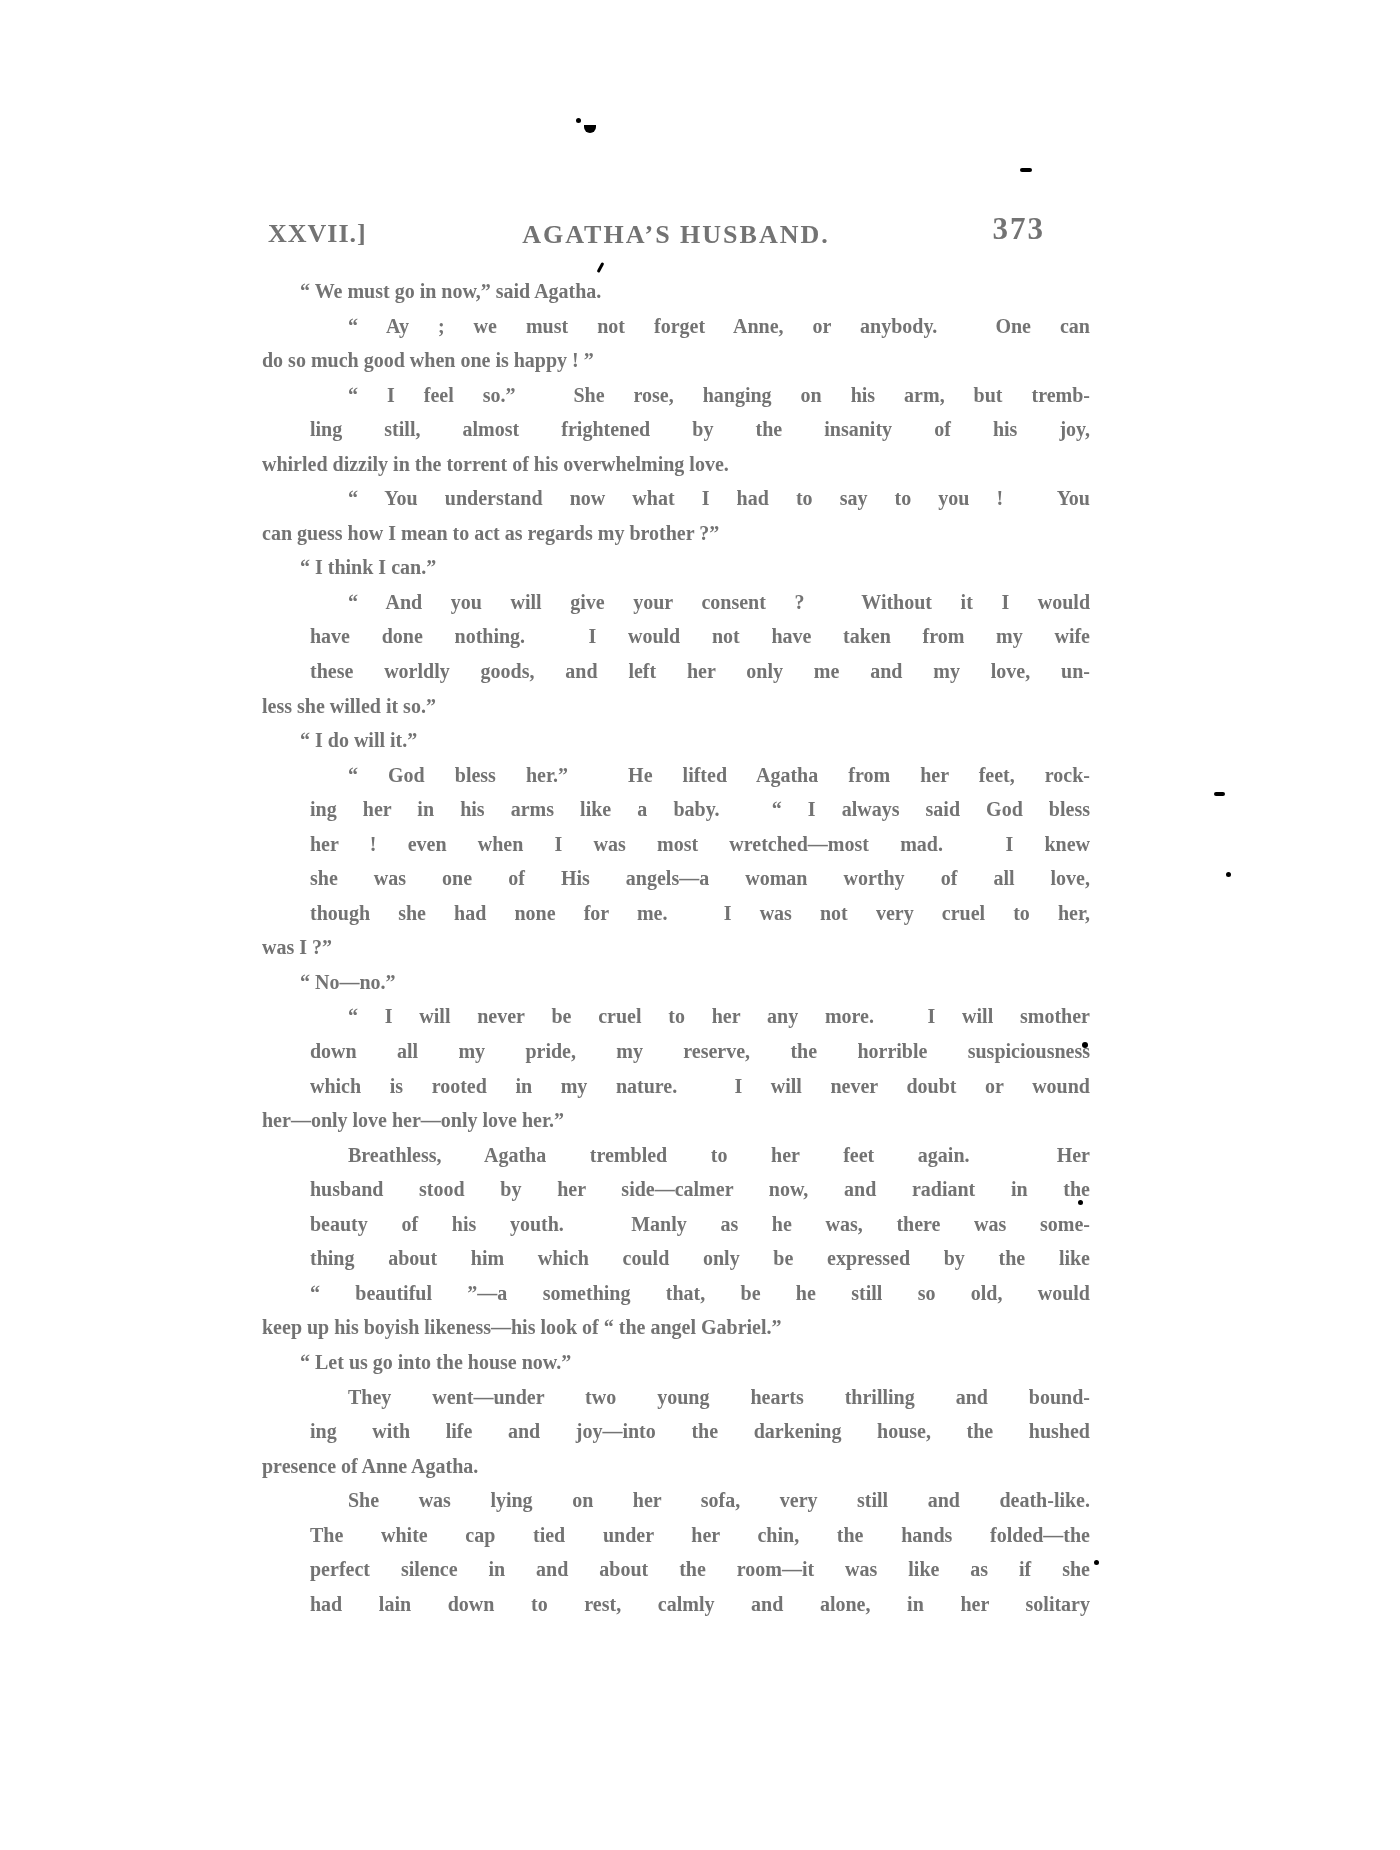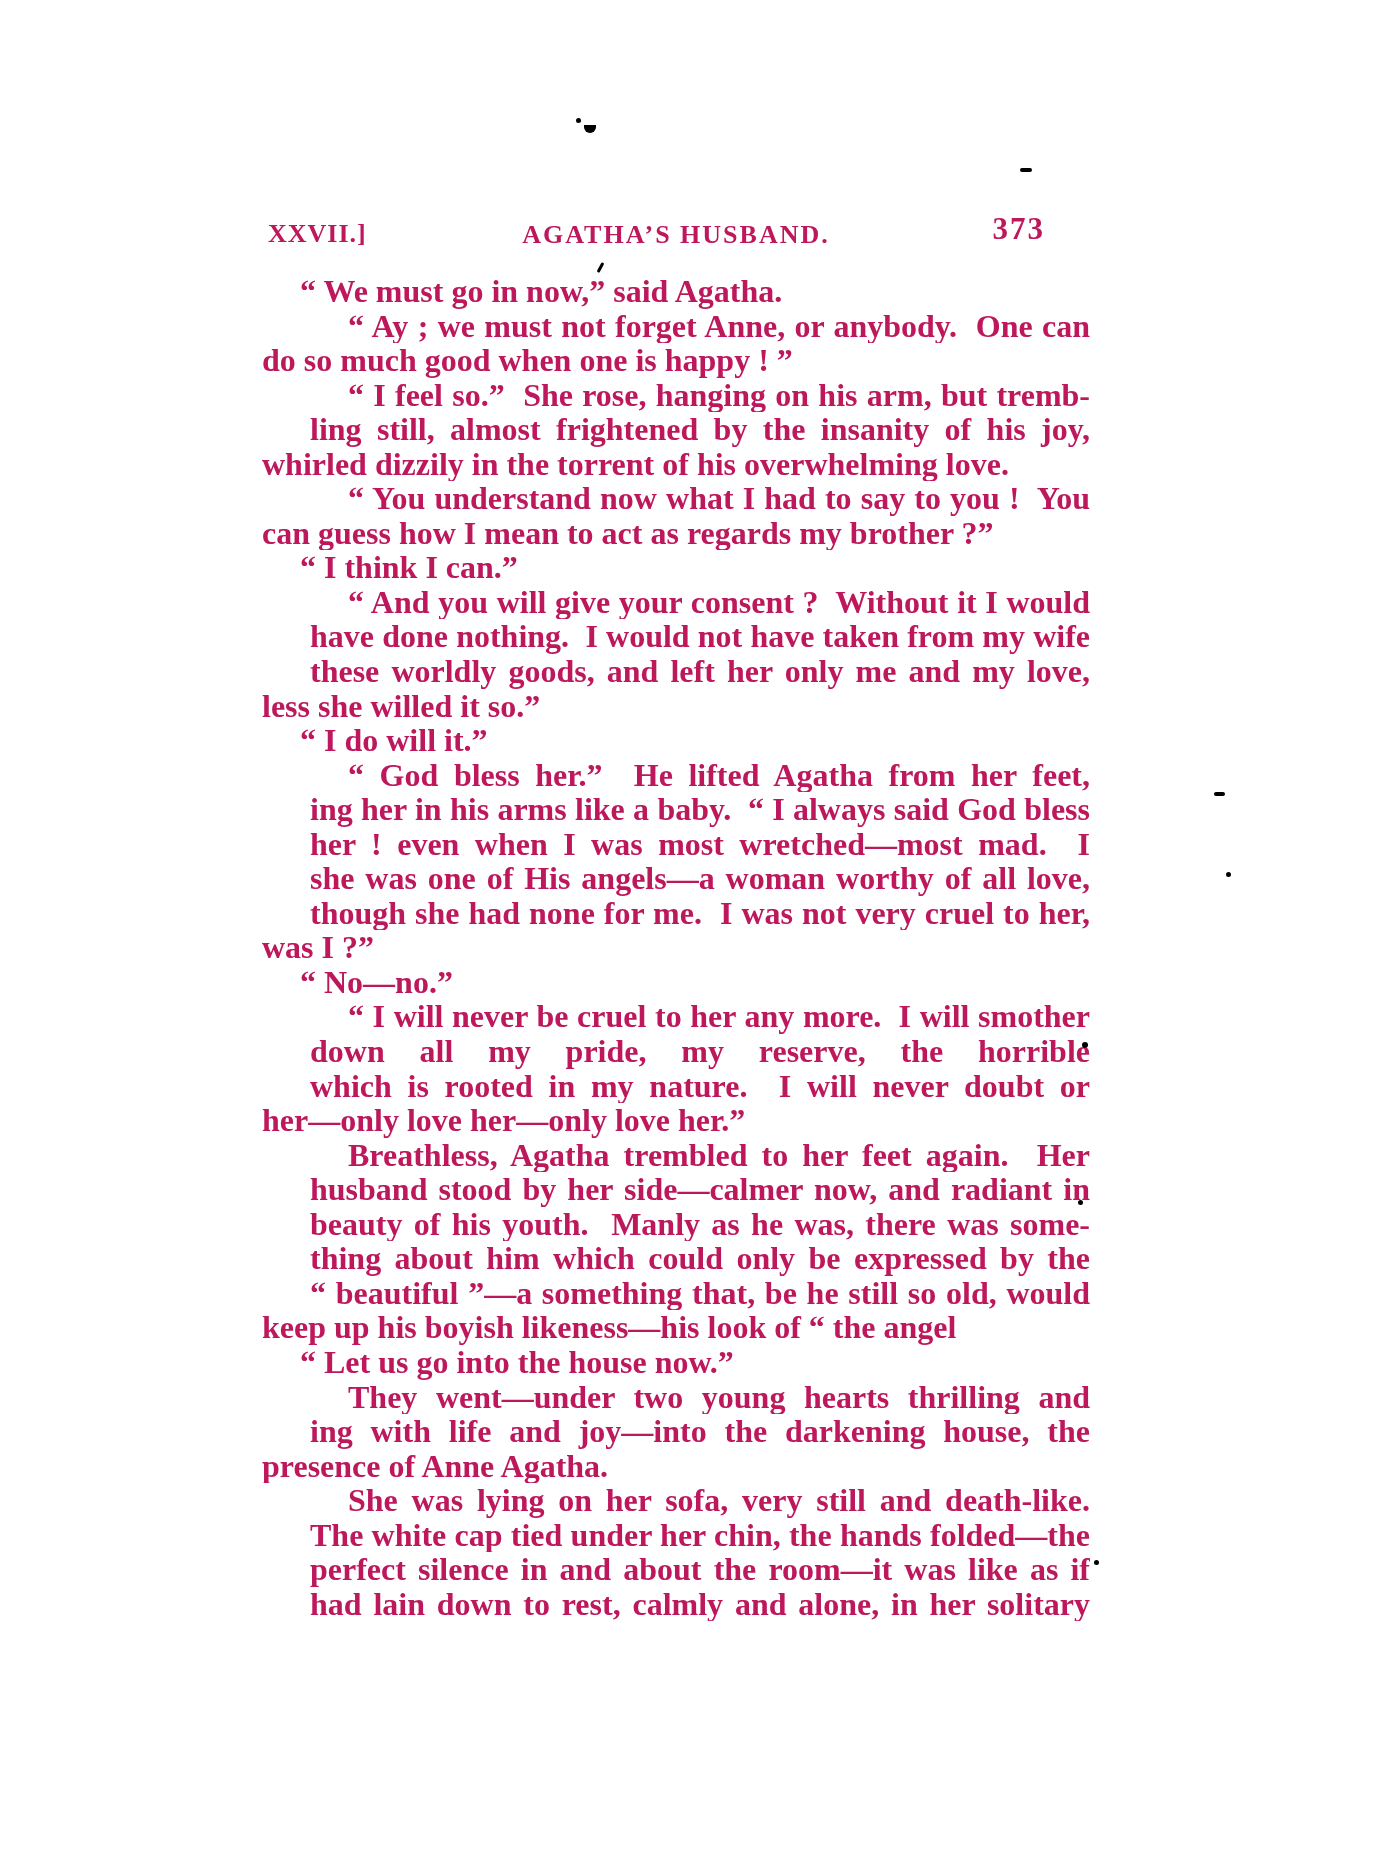--- a/index.html
+++ b/index.html
@@ -1,20 +1,20 @@
 <!DOCTYPE html>
 <html><head>
 <meta charset="utf-8">
 <style>
   html,body{margin:0;padding:0;background:#ffffff;}
   .page{
     position:relative;
     width:1400px;height:1850px;
     background:#ffffff;
-    color:#be185d;
+    color:#737373;
     font-family:"Liberation Serif","DejaVu Serif",serif;
     overflow:hidden;
   }
   
   .hdr-chapter{
     position:absolute;left:268px;top:219px;
     font-size:26px;font-weight:bold;letter-spacing:1px;
   }
   .hdr-title{
     position:absolute;left:262px;top:220px;width:828px;
@@ -22,21 +22,21 @@
     font-size:26px;font-weight:bold;letter-spacing:2px;
   }
   .hdr-page{
     position:absolute;left:915px;top:211px;width:130px;
     text-align:right;
     font-size:31px;font-weight:bold;letter-spacing:2px;
   }
   
   .body-text{
     position:absolute;left:262px;top:274px;width:828px;
-    font-size:32px;font-weight:bold;
+    font-size:20px;font-weight:bold;
   }
   .line{
     height:34.55px;line-height:34.55px;
     overflow:hidden;
     text-align:left;
   }
   .line.just{
     text-align:justify;
     text-align-last:justify;
     margin-left:48px;
@@ -85,21 +85,21 @@
       <div class="line just">though she had none for me.&nbsp;  I was not very cruel to her,</div>
       <div class="line">was I ?”</div>
       <div class="line indent">“ No—no.”</div>
       <div class="line indent just">“ I will never be cruel to her any more.&nbsp;  I will smother</div>
       <div class="line just">down all my pride, my reserve, the horrible suspiciousness</div>
       <div class="line just">which is rooted in my nature.&nbsp;  I will never doubt or wound</div>
       <div class="line">her—only love her—only love her.”</div>
       <div class="line indent just">Breathless, Agatha trembled to her feet again.&nbsp;  Her</div>
       <div class="line just">husband stood by her side—calmer now, and radiant in the</div>
       <div class="line just">beauty of his youth.&nbsp;  Manly as he was, there was some-</div>
-      <div class="line just">thing about him which could only be expressed by the down</div>
+      <div class="line just">thing about him which could only be expressed by the like</div>
       <div class="line just">“ beautiful ”—a something that, be he still so old, would</div>
       <div class="line">keep up his boyish likeness—his look of “ the angel Gabriel.”</div>
       <div class="line indent">“ Let us go into the house now.”</div>
       <div class="line indent just">They went—under two young hearts thrilling and bound-</div>
       <div class="line just">ing with life and joy—into the darkening house, the hushed</div>
       <div class="line">presence of Anne Agatha.</div>
       <div class="line indent just">She was lying on her sofa, very still and death-like.</div>
       <div class="line just">The white cap tied under her chin, the hands folded—the</div>
       <div class="line just">perfect silence in and about the room—it was like as if she</div>
       <div class="line just">had lain down to rest, calmly and alone, in her  solitary</div>

